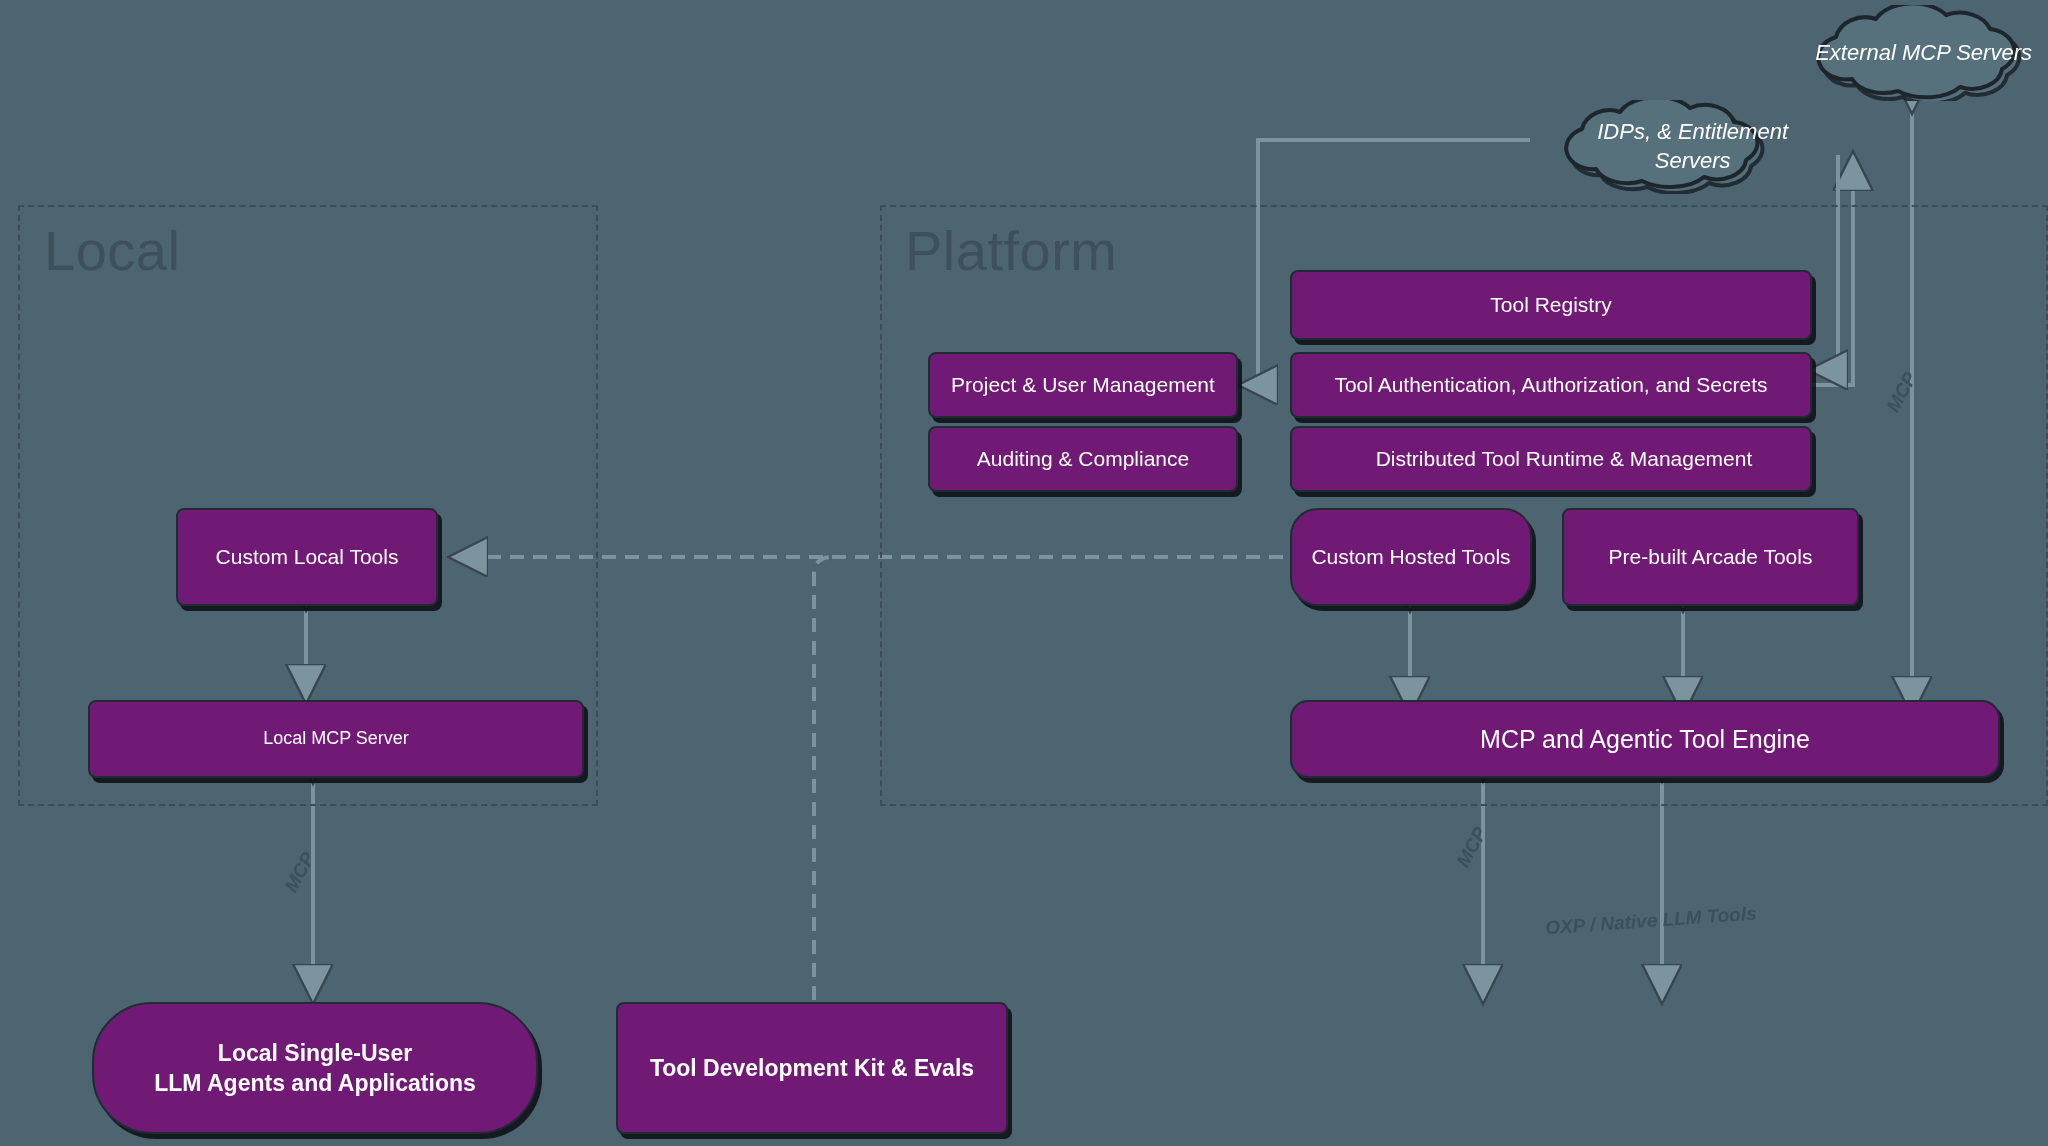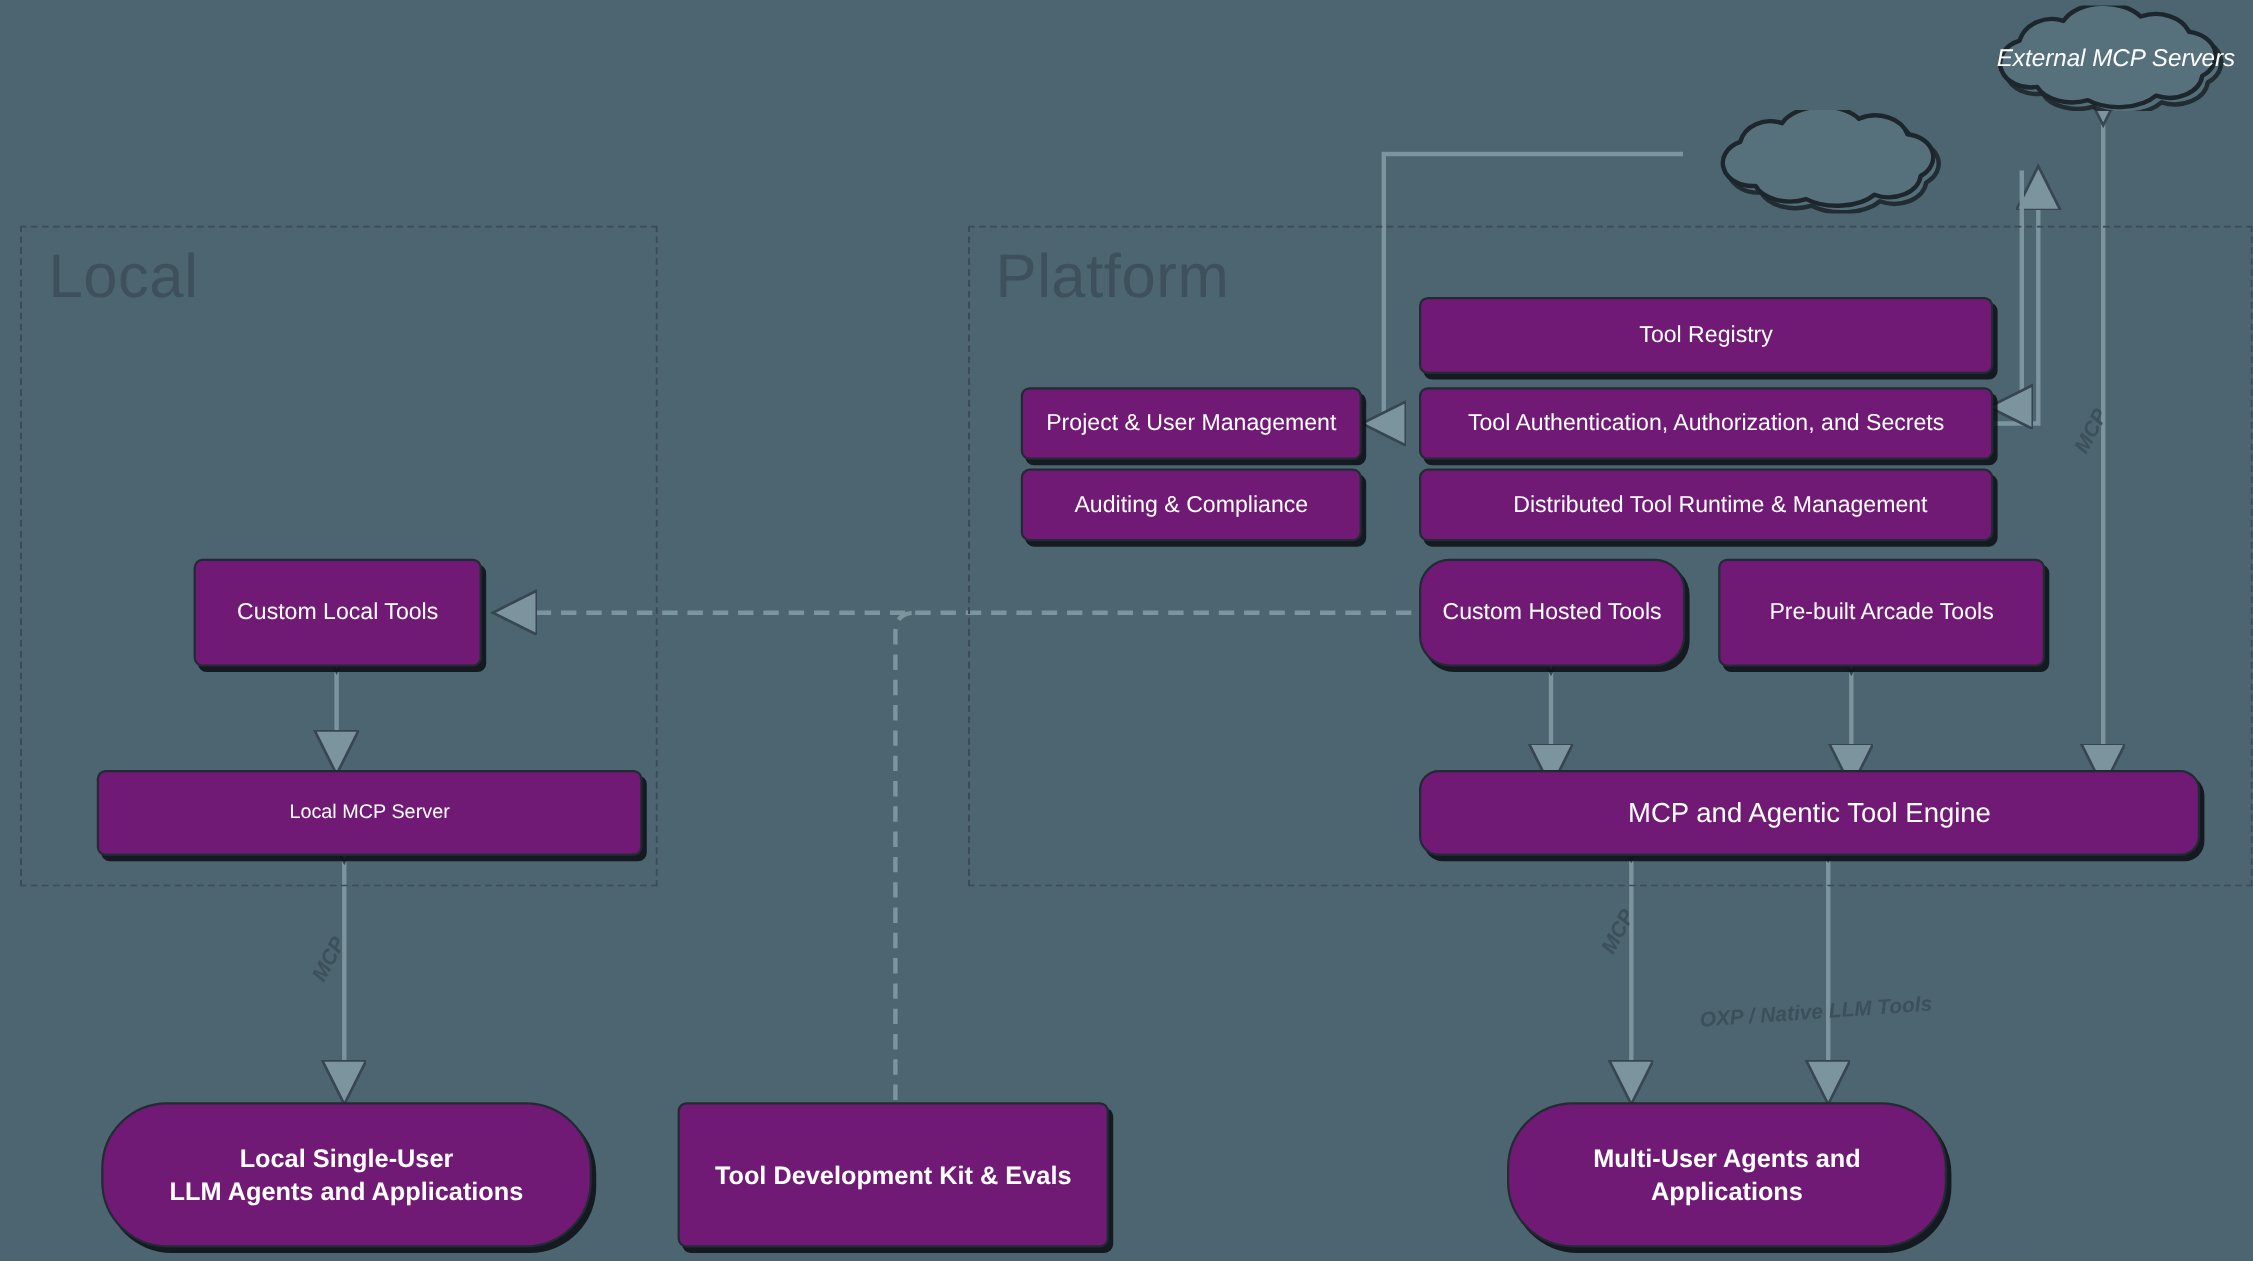--- a/index.html
+++ b/index.html
@@ -145,20 +145,24 @@
     <svg width="278" height="94" viewBox="0 0 278 94" aria-hidden="true">
       <g transform="translate(4,3)">
         <path d="M54,26 a28,24 0 0 1 38,-17 a40,25 0 0 1 70,-4 a30,23 0 0 1 44,14
                  a27,21 0 0 1 12,38 a29,21 0 0 1 -42,17 a40,21 0 0 1 -62,4
                  a33,21 0 0 1 -46,-12 a27,21 0 0 1 -14,-40 z" fill="#56707c" stroke="#1d262d" stroke-width="4" stroke-linejoin="round" transform="translate(5,6)" opacity="0.9"></path>
         <path d="M54,26 a28,24 0 0 1 38,-17 a40,25 0 0 1 70,-4 a30,23 0 0 1 44,14
                  a27,21 0 0 1 12,38 a29,21 0 0 1 -42,17 a40,21 0 0 1 -62,4
                  a33,21 0 0 1 -46,-12 a27,21 0 0 1 -14,-40 z" fill="#56707c" stroke="#1d262d" stroke-width="4" stroke-linejoin="round"></path>
       </g>
     </svg>
+    <span class="cloud-label">
+      <span>IDPs, &amp; Entitlement</span><br>
+      <span>Servers</span>
+    </span>
   </div>
 
   <div class="node" style="left:176px;top:508px;width:262px;height:98px;">Custom Local Tools</div>
 
   <div class="node" style="left:88px;top:700px;width:496px;height:78px;font-size:18px;">Local MCP Server</div>
 
   <div class="node pill bold" style="left:92px;top:1002px;width:446px;height:132px;flex-direction:column;">
     <span>Local Single-User</span>
     <span>LLM Agents and Applications</span>
   </div>
@@ -174,24 +178,20 @@
   <div class="node" style="left:1290px;top:352px;width:522px;height:66px;">Tool Authentication, Authorization, and Secrets</div>
 
   <div class="node" style="left:1290px;top:426px;width:522px;height:66px;padding-left:36px;">Distributed Tool Runtime &amp; Management</div>
 
   <div class="node" style="left:1290px;top:508px;width:242px;height:98px;border-radius:28px;">Custom Hosted Tools</div>
 
   <div class="node" style="left:1562px;top:508px;width:297px;height:98px;">Pre-built Arcade Tools</div>
 
   <div class="node big" style="left:1290px;top:700px;width:710px;height:78px;border-radius:18px;">MCP and Agentic Tool Engine</div>
 
-  <div class="node pill bold" style="left:1370px;top:1002px;width:400px;height:132px;flex-direction:column;">
-    <span>Multi-User Agents and</span>
-    <span>Applications</span>
-  </div>
 
   <div class="edge-label rot" style="left:290px;top:880px;">MCP</div>
 
   <div class="edge-label rot" style="left:1462px;top:855px;">MCP</div>
 
   <div class="edge-label rot" style="left:1892px;top:400px;">MCP</div>
 
   <div class="edge-label" style="left:1545px;top:910px;transform:rotate(-4deg);">OXP / Native LLM Tools</div>
 
 </div>

